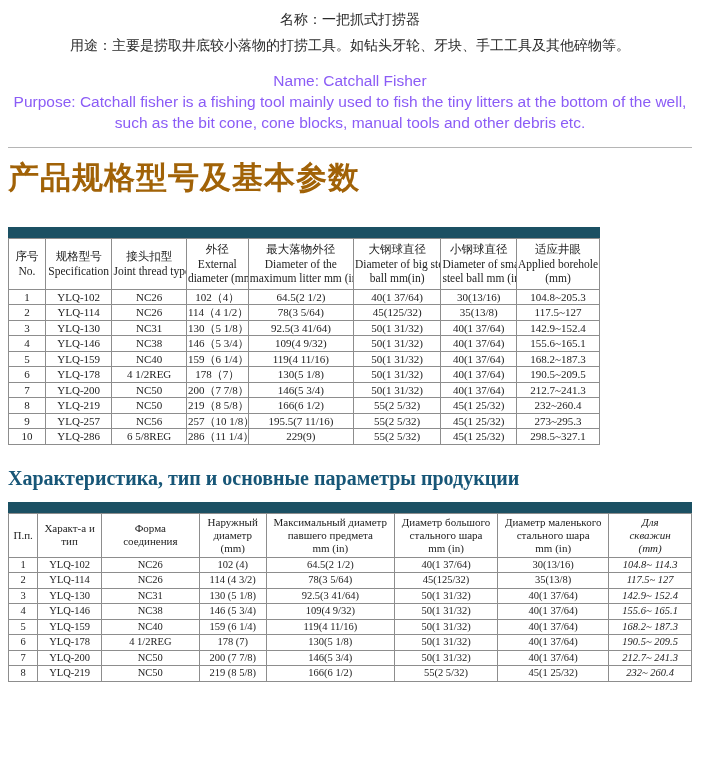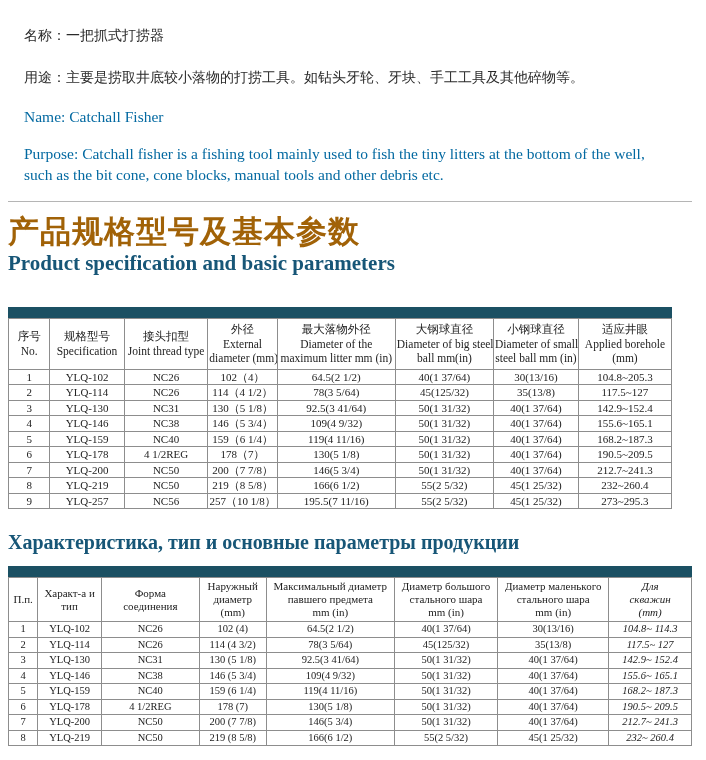--- a/index.html
+++ b/index.html
@@ -2,28 +2,28 @@
 <html><head>
 <meta charset="utf-8">
 <style>
   html, body { margin: 0; padding: 0; background: #ffffff; }
   .page {
     width: 706px; height: 760px; position: relative;
     background: #ffffff; color: #1c1c1c; overflow: hidden;
     box-sizing: border-box; padding: 6px 14px 0 8px;
   }
   
-  .intro p { margin: 16px; }
+  .intro p { margin: 0; text-align: center; }
   .cn {
     font-family: "Liberation Sans", sans-serif;
     font-size: 14px; line-height: 26px; color: #2a2a2a;
   }
   .en, .ru {
-    font-family: Liberation Serif, serif;
-    font-size: 15.5px; line-height: 21px; color: #0369a1;
+    font-family: Liberation Sans, sans-serif;
+    font-size: 15.5px; line-height: 21px; color: #8b5cf6;
   }
   .en-block { margin-top: 12px; }
   .ru-block { margin-top: 17px; }
   .rule {
     border: none; border-top: 1px solid #b5b5b5;
     margin: 14px 0 0 0;
   }
   h1.title-cn {
     font-family: "Liberation Sans", sans-serif;
     font-size: 31px; font-weight: bold; color: #a16207;
@@ -34,21 +34,21 @@
     font-size: 21px; font-weight: bold; color: #175677;
     margin: 0 0 0 0; line-height: 26px;
   }
   h2.title-ru {
     font-family: "Liberation Serif", serif;
     font-size: 20px; font-weight: bold; color: #175677;
     margin: 21px 0 12px 0; line-height: 24px;
   }
   
   .twrap { margin-top: 9px; }
-  .twrap.w1 { width: 664px; margin-top: 31px; }
+  .twrap.w1 { width: 592px; margin-top: 31px; }
   .twrap.w2 { width: 684px; margin-top: 0; }
   .tbar { height: 11px; background: #1b5063; }
   table.spec {
     border-collapse: collapse; table-layout: fixed; width: 100%;
     font-family: "Liberation Serif", serif; color: #222;
   }
   table.spec th, table.spec td {
     border: 1px solid #8d8d8d; text-align: center; overflow: hidden;
     white-space: nowrap;
   }
@@ -87,21 +87,20 @@
     <p class="cn">用途：主要是捞取井底较小落物的打捞工具。如钻头牙轮、牙块、手工工具及其他碎物等。</p>
     <div class="en-block">
       <p class="en">Name: Catchall Fisher</p>
       <p class="en">Purpose: Catchall fisher is a fishing tool mainly used to fish the tiny litters at the bottom of the well, such as the bit cone, cone blocks, manual tools and other debris etc.</p>
     </div>
   </div>
 
   <hr class="rule">
 
   <h1 class="title-cn">产品规格型号及基本参数</h1>
-  <h2 class="title-en">Product specification and basic parameters</h2>
 
   <div class="twrap w1">
     <div class="tbar"></div>
     <table class="spec" id="t1">
         <thead>
           <tr>
             <th>序号<br>No.</th>
             <th>规格型号<br>Specification</th>
             <th>接头扣型<br>Joint thread type</th>
             <th>外径<br>External<br>diameter (mm)</th>
@@ -195,20 +194,30 @@
           <tr>
             <td>9</td>
             <td>YLQ-257</td>
             <td>NC56</td>
             <td>257（10 1/8）</td>
             <td>195.5(7 11/16)</td>
             <td>55(2 5/32)</td>
             <td>45(1 25/32)</td>
             <td>273~295.3</td>
           </tr>
+          <tr>
+            <td>10</td>
+            <td>YLQ-286</td>
+            <td>6 5/8REG</td>
+            <td>286（11 1/4）</td>
+            <td>229(9)</td>
+            <td>55(2 5/32)</td>
+            <td>45(1 25/32)</td>
+            <td>298.5~327.1</td>
+          </tr>
         </tbody>
       </table>
   </div>
 
   <h2 class="title-ru">Характеристика, тип и основные параметры продукции</h2>
 
   <div class="twrap w2">
     <div class="tbar"></div>
     <table class="spec" id="t2">
         <thead>

